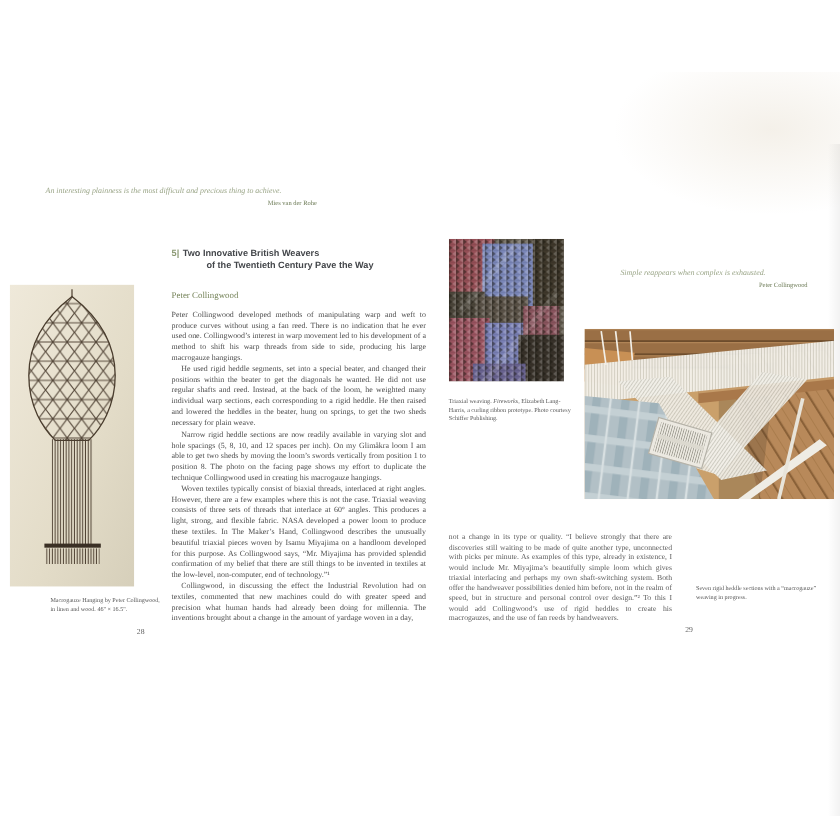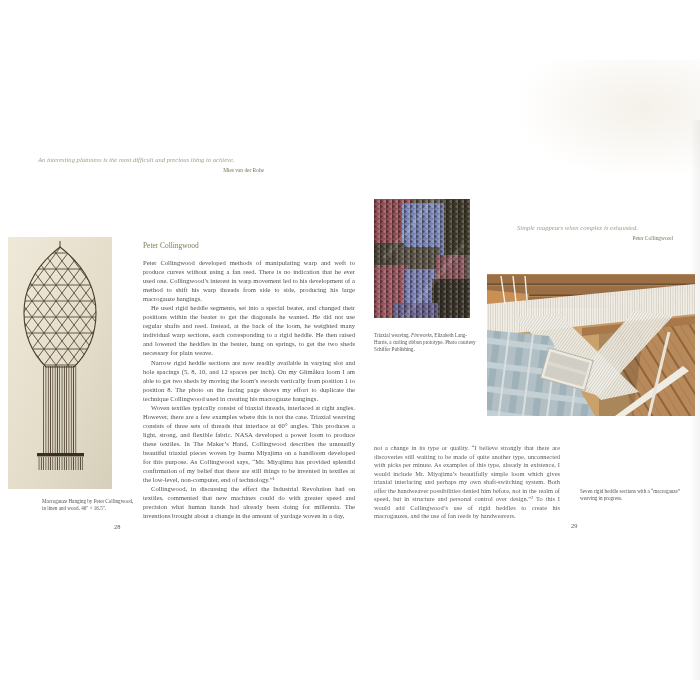--- a/index.html
+++ b/index.html
@@ -52,20 +52,24 @@
 </head>
 <body>
 
 <div id="spread">
   <div class="corner-wisp"></div>
   <div class="right-edge-shade"></div>
 
   <div class="epigraph" id="epigraph-left">An interesting plainness is the most difficult and precious thing to achieve.</div>
   <div class="epigraph-attr" id="epigraph-left-attr">Mies van der Rohe</div>
 
+  <div class="chapter-heading">
+    <div class="ch-line1"><span class="ch-num">5|</span><span>Two Innovative British Weavers</span></div>
+    <div class="ch-line2">of the Twentieth Century Pave the Way</div>
+  </div>
 
   <div class="section-heading">Peter Collingwood</div>
 
   <div class="body-col" id="left-body">
     <p>Peter Collingwood developed methods of manipulating warp and weft to produce curves without using a fan reed. There is no indication that he ever used one. Collingwood’s interest in warp movement led to his development of a method to shift his warp threads from side to side, producing his large macrogauze hangings.</p>
     <p>He used rigid heddle segments, set into a special beater, and changed their positions within the beater to get the diagonals he wanted. He did not use regular shafts and reed. Instead, at the back of the loom, he weighted many individual warp sections, each corresponding to a rigid heddle. He then raised and lowered the heddles in the beater, hung on springs, to get the two sheds necessary for plain weave.</p>
     <p>Narrow rigid heddle sections are now readily available in varying slot and hole spacings (5, 8, 10, and 12 spaces per inch). On my Glimåkra loom I am able to get two sheds by moving the loom’s swords vertically from position 1 to position 8. The photo on the facing page shows my effort to duplicate the technique Collingwood used in creating his macrogauze hangings.</p>
     <p>Woven textiles typically consist of biaxial threads, interlaced at right angles. However, there are a few examples where this is not the case. Triaxial weaving consists of three sets of threads that interlace at 60° angles. This produces a light, strong, and flexible fabric. NASA developed a power loom to produce these textiles. In The Maker’s Hand, Collingwood describes the unusually beautiful triaxial pieces woven by Isamu Miyajima on a handloom developed for this purpose. As Collingwood says, “Mr. Miyajima has provided splendid confirmation of my belief that there are still things to be invented in textiles at the low-level, non-computer, end of technology.”¹</p>
     <p>Collingwood, in discussing the effect the Industrial Revolution had on textiles, commented that new machines could do with greater speed and precision what human hands had already been doing for millennia. The inventions brought about a change in the amount of yardage woven in a day,</p>
   </div>

